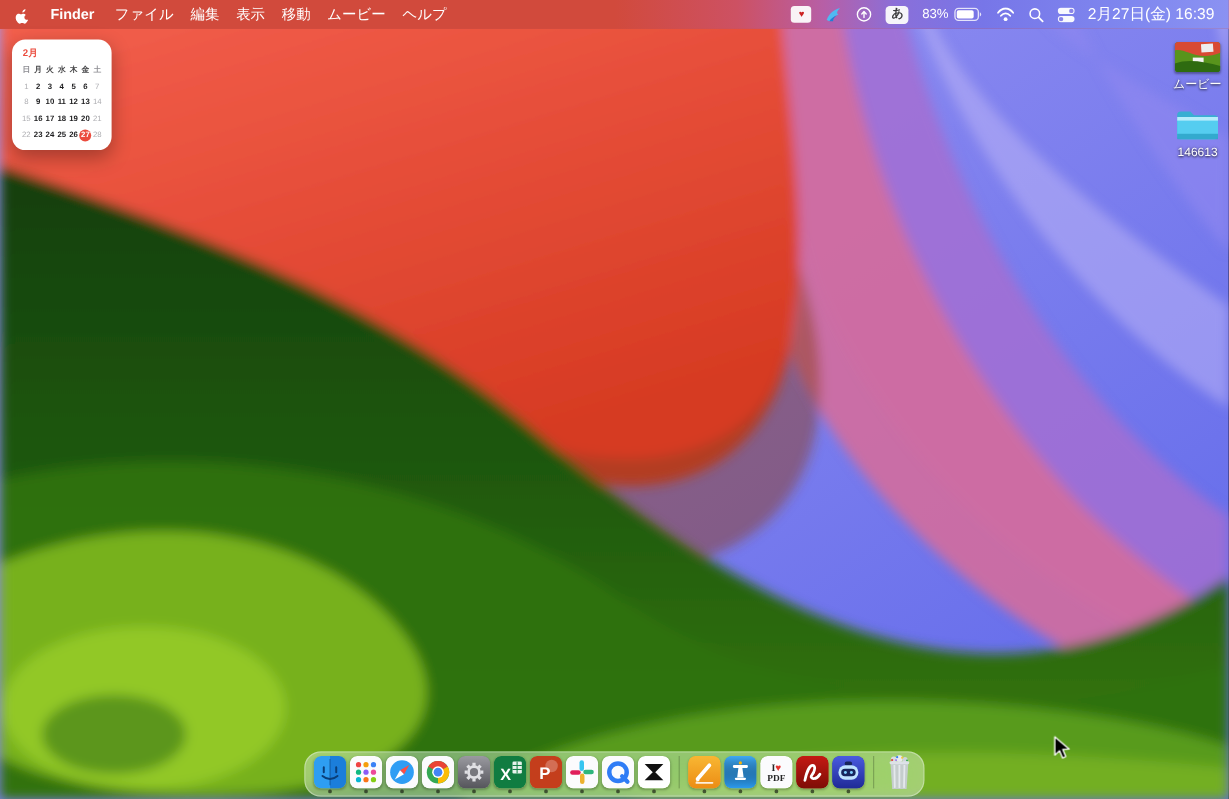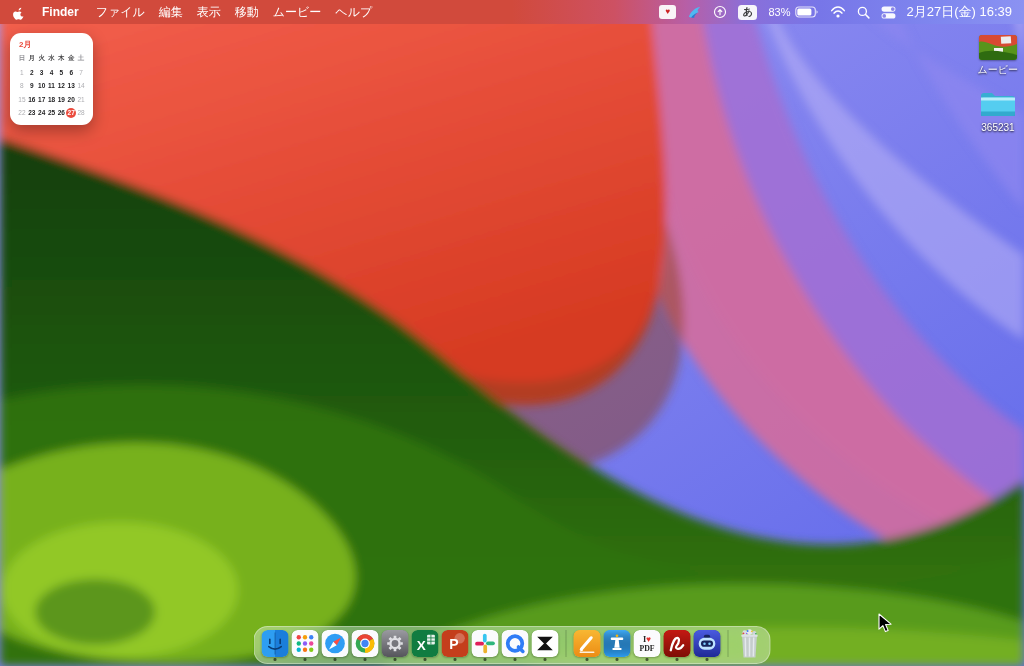--- a/index.html
+++ b/index.html
@@ -221,21 +221,21 @@
       </svg>
       <span class="lbl">ムービー</span>
     </div>
     <div class="dicon">
       <svg class="folder-svg" width="40" height="30" viewBox="0 0 40 30">
         <path d="M3 7 a3 3 0 0 1 3 -3 h8 l3 3 h17 a3 3 0 0 1 3 3 v14 a3 3 0 0 1 -3 3 h-28 a3 3 0 0 1 -3 -3 z" fill="#38aed2"></path>
         <rect x="3" y="8.5" width="34" height="18.5" rx="3" fill="#55cdf0"></rect>
         <rect x="3" y="8.5" width="34" height="3" fill="#bdeefb" opacity="0.95"></rect>
         <rect x="3" y="22.5" width="34" height="4.5" fill="#2ea3c8" opacity="0.85"></rect>
       </svg>
-      <span class="lbl">365231</span>
+      <span class="lbl">146613</span>
     </div>
   </div>
 
   <div class="dock">
 
     <div class="ditem">
       <svg class="ico" width="27" height="27" viewBox="0 0 26 26">
         <rect width="26" height="26" rx="6" fill="#2e9ef2"></rect>
         <path d="M13,0 h7 a6,6 0 0 1 6,6 v14 a6,6 0 0 1 -6,6 h-7 z" fill="#0d65c8" opacity="0.55"></path>
         <path d="M13 2.5 V23.5" stroke="#0a3e78" stroke-width="1" opacity="0.5"></path>

